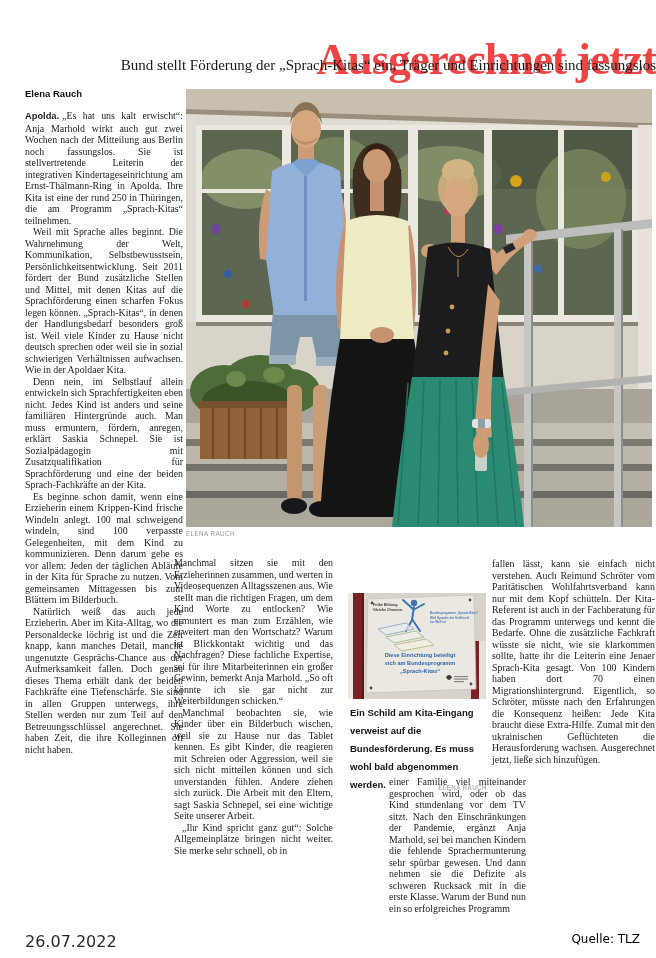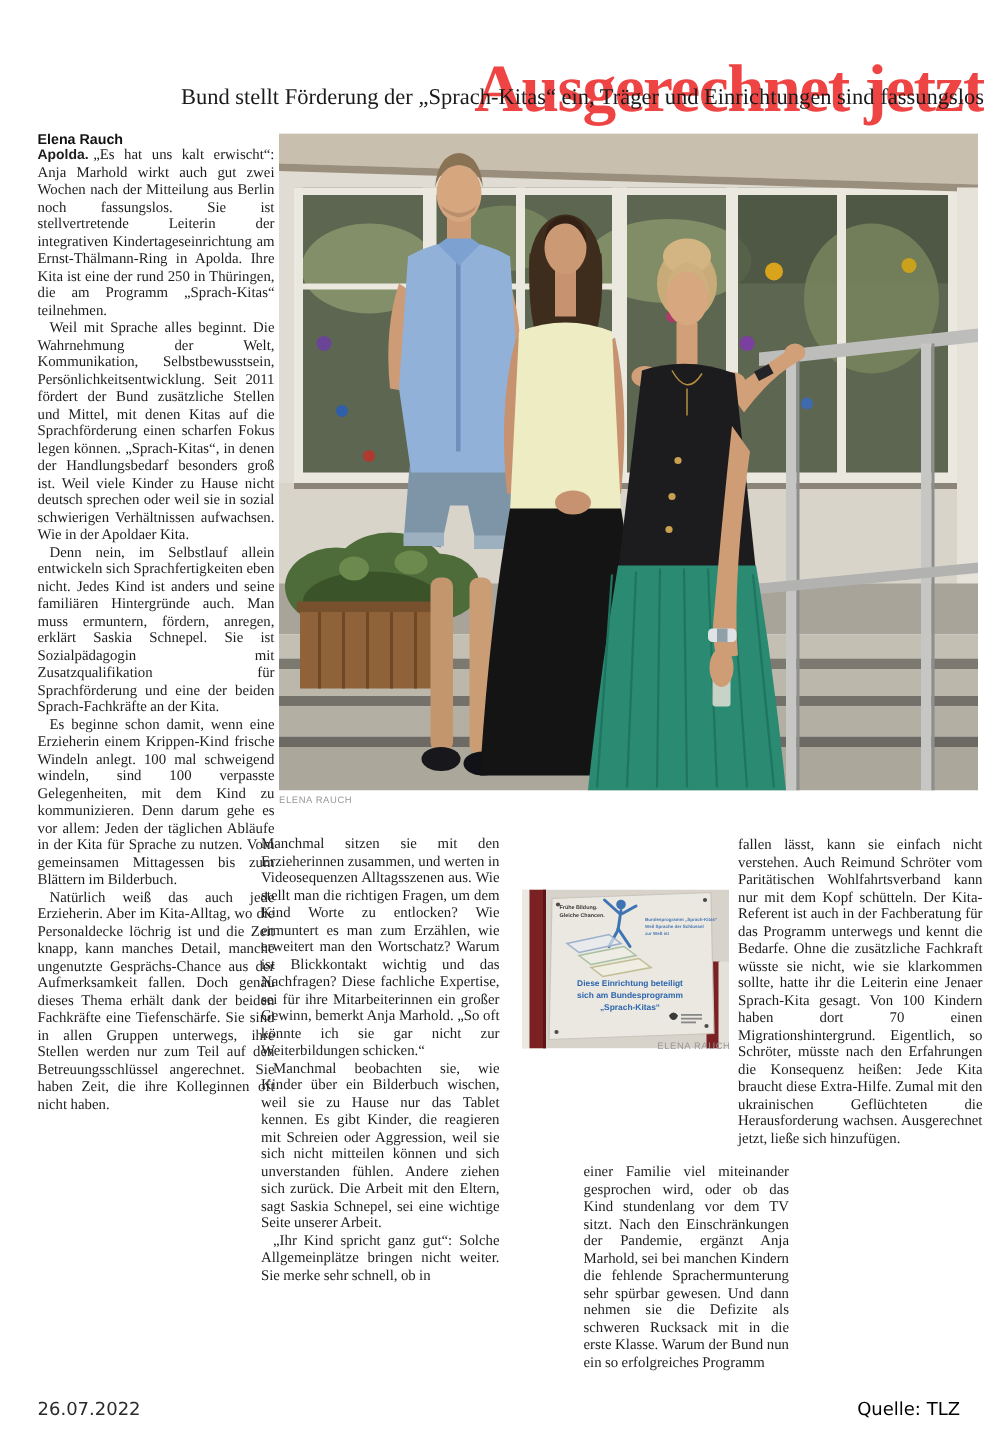--- a/index.html
+++ b/index.html
@@ -14,40 +14,40 @@
 
   .byline { left:25px; top:88px; width:158px;
             font-family:"Liberation Sans", sans-serif; font-weight:bold;
             font-size:9.5px; color:#111; }
 
   .col p { margin:0; text-align:justify; font-size:9.9px; line-height:11.5px;
            hyphens:auto; -webkit-hyphens:auto; word-spacing:-0.2px; }
   .col p.ind { text-indent:8px; }
   b.dateline { font-family:"Liberation Sans", sans-serif; font-size:9.3px; margin-right:3px; }
 
-  #col1 { left:25px;  top:98px; width:158px; }
+  #col1 { left:25px;  top:110px; width:158px; }
   #col2 { left:174px; top:557px; width:159px; }
   #col3 { left:350px; top:776px; width:137px;margin-left:39px; }
   #col4 { left:492px; top:558px; width:163px; }
 
   .photo-main { left:186px; top:89px; width:466px; height:438px; }
   .photo-sign { left:348px; top:593px; width:138px; height:106px; }
   .photo-main svg, .photo-sign svg { display:block; }
 
   .caption-main { left:186px; top:530px; width:466px; display:flex;
                   justify-content:space-between; align-items:baseline; }
   .caption-sign { left:350px; top:702px; width:137px; position:absolute; }
   .cap { font-family:"Liberation Sans", sans-serif; font-weight:bold;
          font-size:9.5px; line-height:11.5px; color:#151515; }
   .credit { font-family:"Liberation Sans", sans-serif; font-size:6.3px;
             color:#989898; letter-spacing:0.4px; white-space:nowrap; }
   .caption-sign .credit { position:absolute; right:0; bottom:1px; }
 
   .footer-date   { left:25px;  top:932px; font-family:"DejaVu Sans", sans-serif;
-                   font-size:12px; color:#2a2a2a; }
+                   font-size:16px; color:#2a2a2a; }
   .footer-source { right:16px; top:932px; font-family:"DejaVu Sans", sans-serif;
                    font-size:12px; color:#000000; }
 
   .sign-txt  { font-family:"Liberation Sans", sans-serif; font-weight:bold; }
 </style>
 </head>
 <body>
 
 <div class="page">
 
@@ -263,20 +263,21 @@
       <g>
         <path d="M98 84 q3 -4 6 0 q-1 3 -3 3 q-2 0 -3 -3 Z" fill="#3a3a3a"></path>
         <rect x="106" y="83" width="14" height="1.2" fill="#888"></rect>
         <rect x="106" y="85.5" width="14" height="1.2" fill="#888"></rect>
         <rect x="106" y="88" width="10" height="1.2" fill="#888"></rect>
       </g>
     </svg>
   </div>
 
   <div class="caption-sign">
+    <span class="cap">Ein Schild am Kita-Eingang verweist auf die Bundesförderung. Es muss wohl bald abgenommen werden.</span>
     <span class="credit">ELENA RAUCH</span>
   </div>
 
   <div class="abs col" id="col3">
     <p>einer Familie viel miteinander gesprochen wird, oder ob das Kind stundenlang vor dem TV sitzt. Nach den Einschränkungen der Pandemie, ergänzt Anja Marhold, sei bei manchen Kindern die fehlende Sprachermunterung sehr spürbar gewesen. Und dann nehmen sie die Defizite als schweren Rucksack mit in die erste Klasse. Warum der Bund nun ein so erfolgreiches Programm</p>
   </div>
 
   <div class="abs col" id="col4">
     <p>fallen lässt, kann sie einfach nicht verstehen. Auch Reimund Schröter vom Paritätischen Wohlfahrtsverband kann nur mit dem Kopf schütteln. Der Kita-Referent ist auch in der Fachberatung für das Programm unterwegs und kennt die Bedarfe. Ohne die zusätzliche Fachkraft wüsste sie nicht, wie sie klarkommen sollte, hatte ihr die Leiterin eine Jenaer Sprach-Kita gesagt. Von 100 Kindern haben dort 70 einen Migrationshintergrund. Eigentlich, so Schröter, müsste nach den Erfahrungen die Konsequenz heißen: Jede Kita braucht diese Extra-Hilfe. Zumal mit den ukrainischen Geflüchteten  die Herausforderung wachsen. Ausgerechnet jetzt, ließe sich hinzufügen.</p>
   </div>

